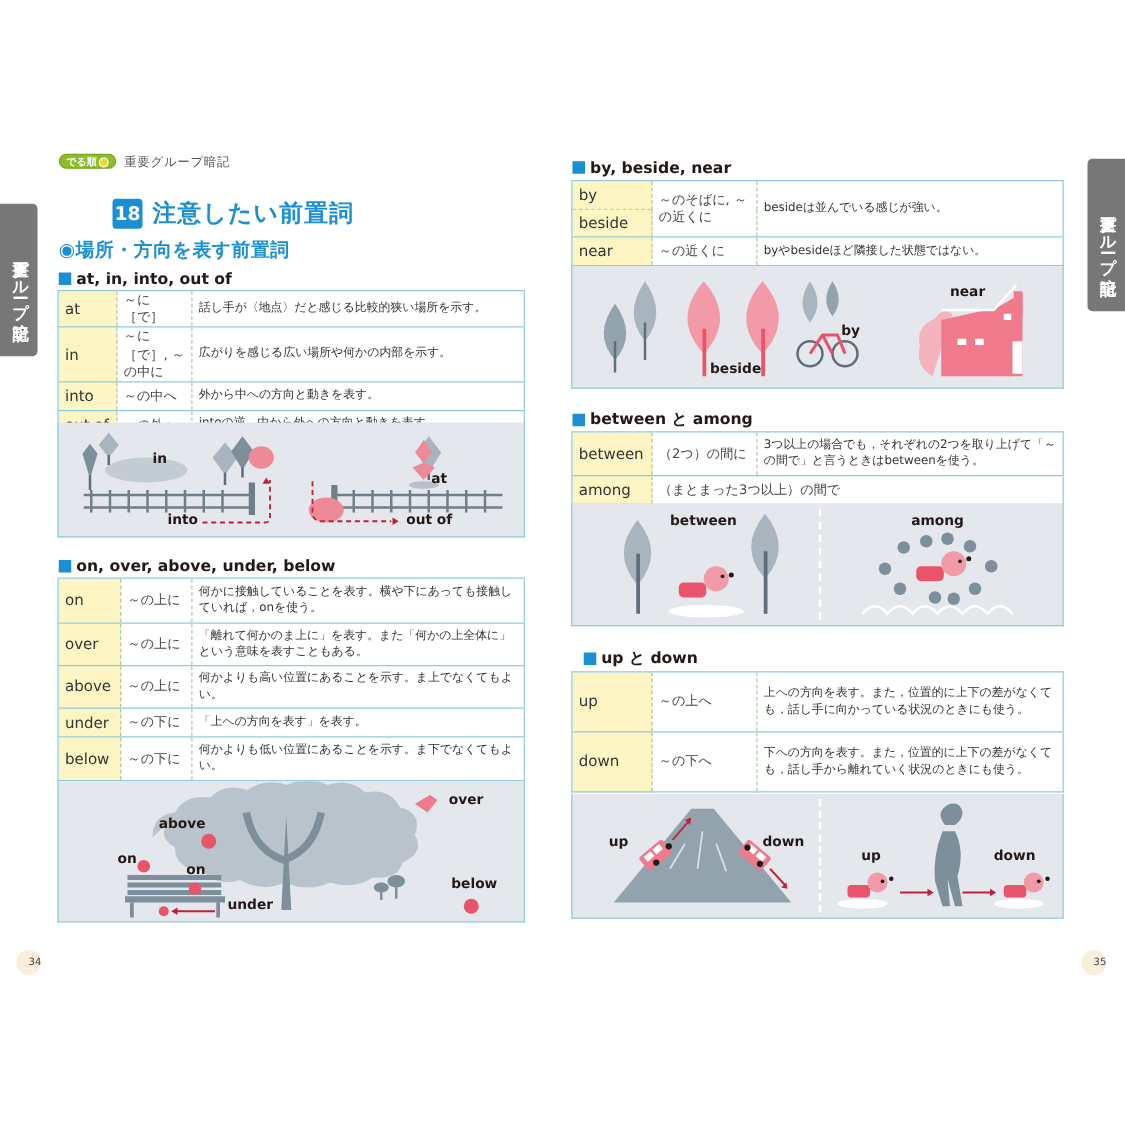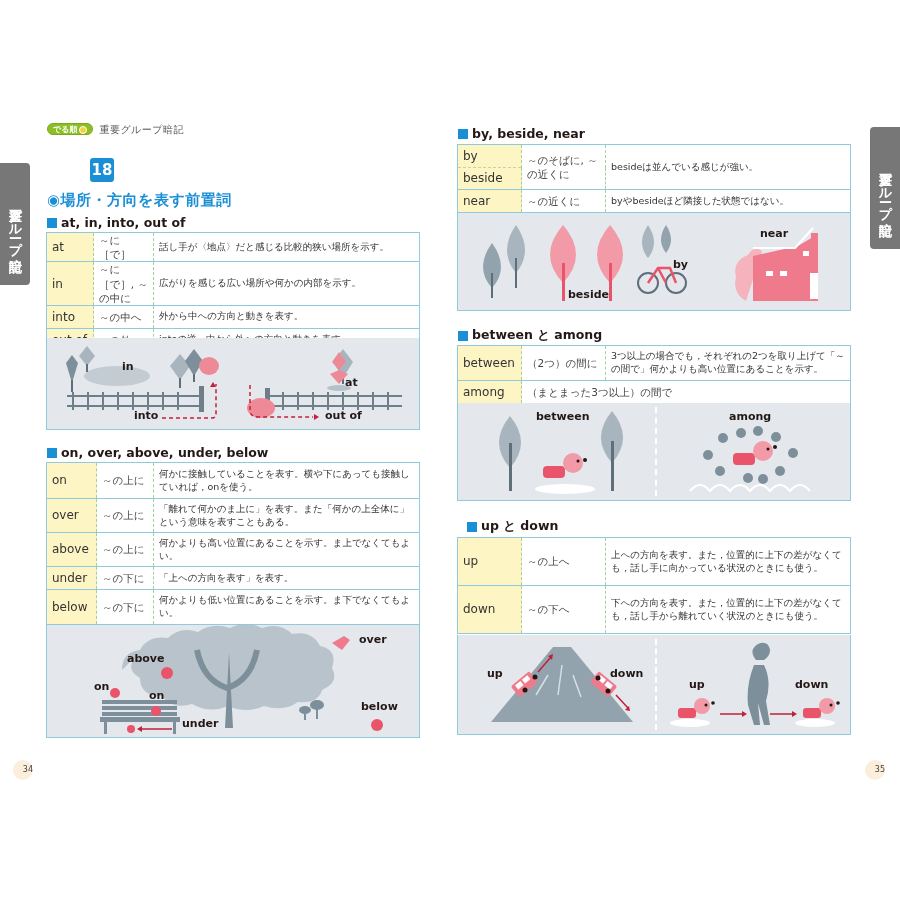--- a/index.html
+++ b/index.html
@@ -56,20 +56,21 @@
 
   <div class="running-head">
     <span class="deru-badge"><span>でる順</span><span class="target"></span></span>
     <span class="running-title">重要グループ暗記</span>
   </div>
 
   <div class="thumb-tab thumb-left">重要グループ暗記</div>
 
   <div class="lesson-title">
     <span class="lesson-num">18</span>
+    <span class="lesson-text">注意したい前置詞</span>
   </div>
   <div class="subsection-title">◉場所・方向を表す前置詞</div>
 
   <div class="group-head" style="left:47px; top:215px;">
     <span class="sq"></span>
     <span>at, in, into, out of</span>
   </div>
   <table class="prep" style="left:46px; top:232px; width:374px;">
     <colgroup>
         <col style="width:47px">
@@ -298,21 +299,21 @@
   <table class="prep" style="left:7px; top:345px; width:394px;">
     <colgroup>
         <col style="width:64px">
         <col style="width:84px">
         <col>
       </colgroup>
     <tbody>
         <tr style="height:35px">
       <td class="word">between</td>
       <td class="mean">（2つ）の間に</td>
-      <td class="note">3つ以上の場合でも，それぞれの2つを取り上げて「～の間で」何かよりも高い位置にあることを示す。</td>
+      <td class="note">3つ以上の場合でも，それぞれの2つを取り上げて「～の間で」と言うときはbetweenを使う。</td>
     </tr>
     <tr style="height:23px">
       <td class="word">among</td>
       <td class="mean" colspan="2" style="border-right:none;">（まとまった3つ以上）の間で</td>
     </tr>
   </tbody>
     </table>
   <div class="illus" style="left:7px; top:403px; width:394px; height:98px;">
     <svg width="394" height="98" viewBox="0 0 394 98">
       <path d="M52 65 q-22 -25 0 -52 q22 27 0 52 z" fill="#a8b5be"></path>

